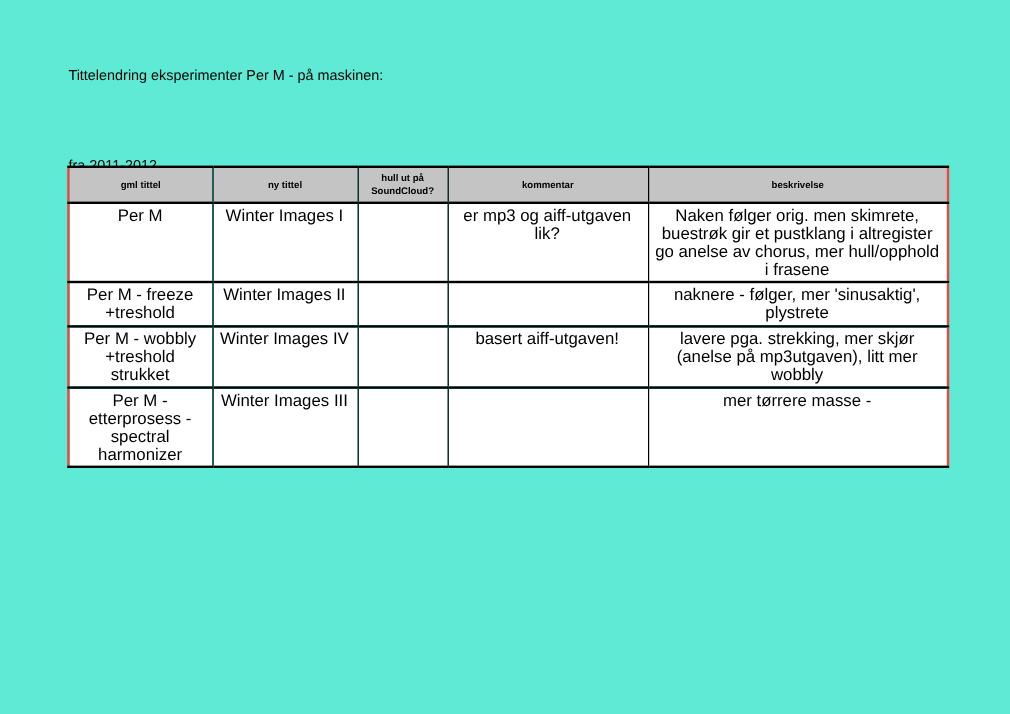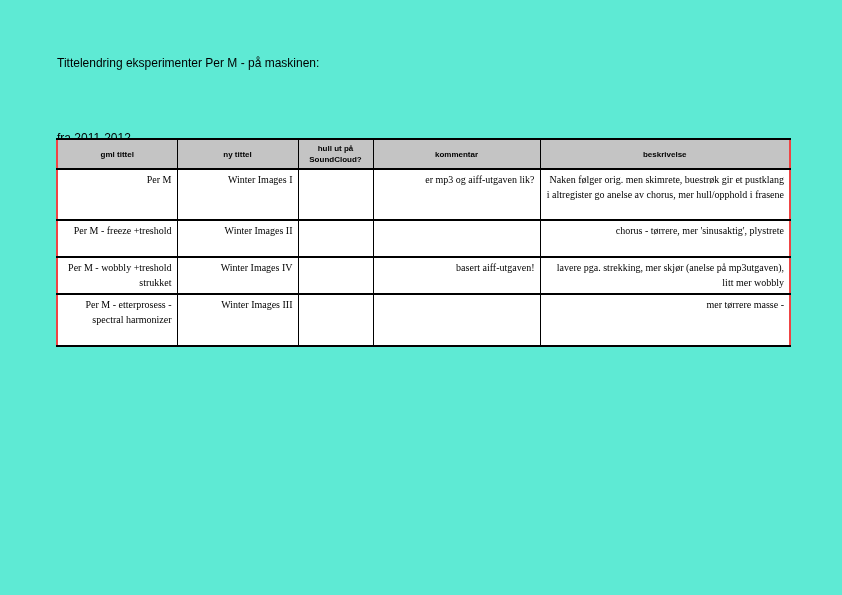--- a/index.html
+++ b/index.html
@@ -54,27 +54,26 @@
   table.doc-table th {
     background: #c4c4c4;
     font-size: 8px;
     font-weight: bold;
     text-align: center;
     vertical-align: middle;
     padding: 2px 6px;
     line-height: 11px;
   }
   table.doc-table td {
-    font-size: 10px;
+    font-size: 14px;
     line-height: 15px;
-    text-align: right;
+    text-align: center;
     vertical-align: top;
     padding: 2px 5px 2px 4px;
     background: #ffffff;
-    font-family: Liberation Serif, serif;
   }
   tr.header-row { height: 30px; }
   tr.r1 { height: 51px; }
   tr.r2 { height: 37px; }
   tr.r3 { height: 37px; }
   tr.r4 { height: 36px; }
   tr.r5 { height: 52px; }
   col.c-gml { width: 120px; }
   col.c-ny { width: 121px; }
   col.c-sc { width: 75px; }
@@ -112,21 +111,21 @@
         <td>Winter Images I</td>
         <td></td>
         <td>er mp3 og aiff-utgaven lik?</td>
         <td>Naken følger orig. men skimrete, buestrøk gir et pustklang i altregister go anelse av chorus, mer hull/opphold i frasene</td>
       </tr>
       <tr class="r2">
         <td>Per M - freeze +treshold</td>
         <td>Winter Images II</td>
         <td></td>
         <td></td>
-        <td>chorus - tørrere, mer 'sinusaktig', plystrete</td>
+        <td>naknere - følger, mer 'sinusaktig', plystrete</td>
       </tr>
       <tr class="r3">
         <td>Per M - wobbly +treshold strukket</td>
         <td>Winter Images IV</td>
         <td></td>
         <td>basert aiff-utgaven!</td>
         <td>lavere pga. strekking, mer skjør (anelse på mp3utgaven), litt mer wobbly</td>
       </tr>
       <tr class="r5">
         <td>Per M - etterprosess - spectral harmonizer</td>

